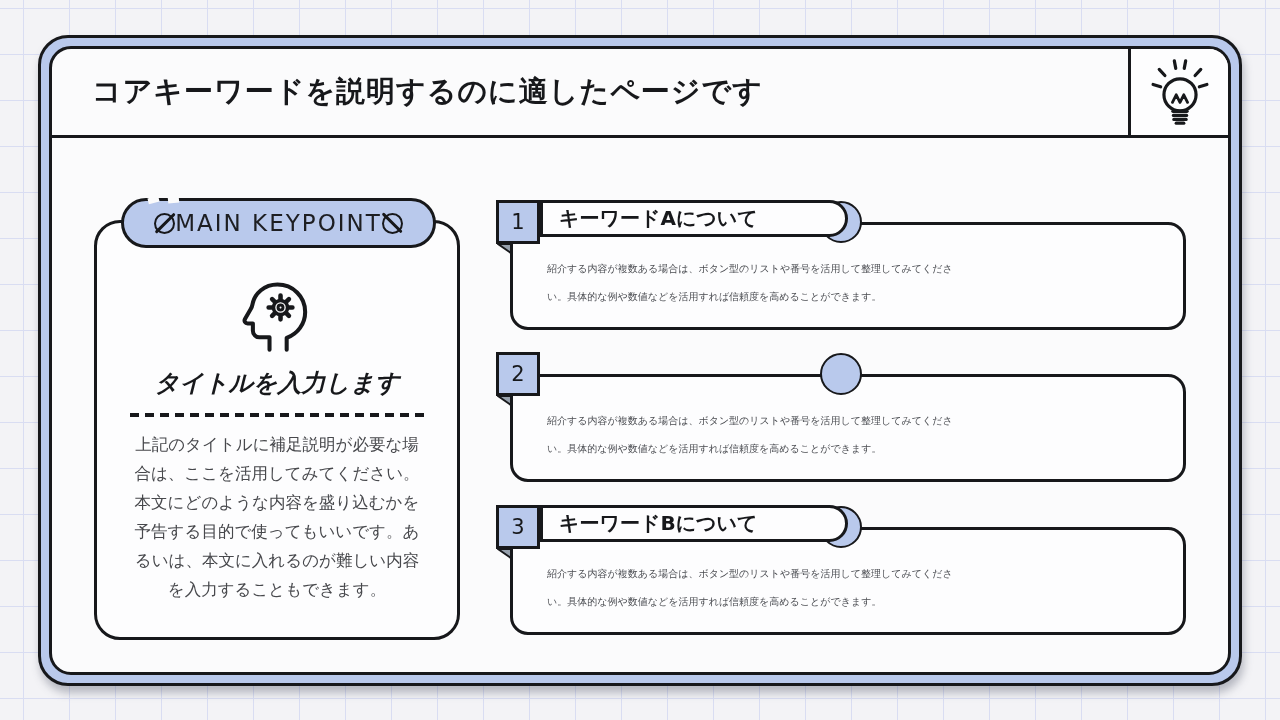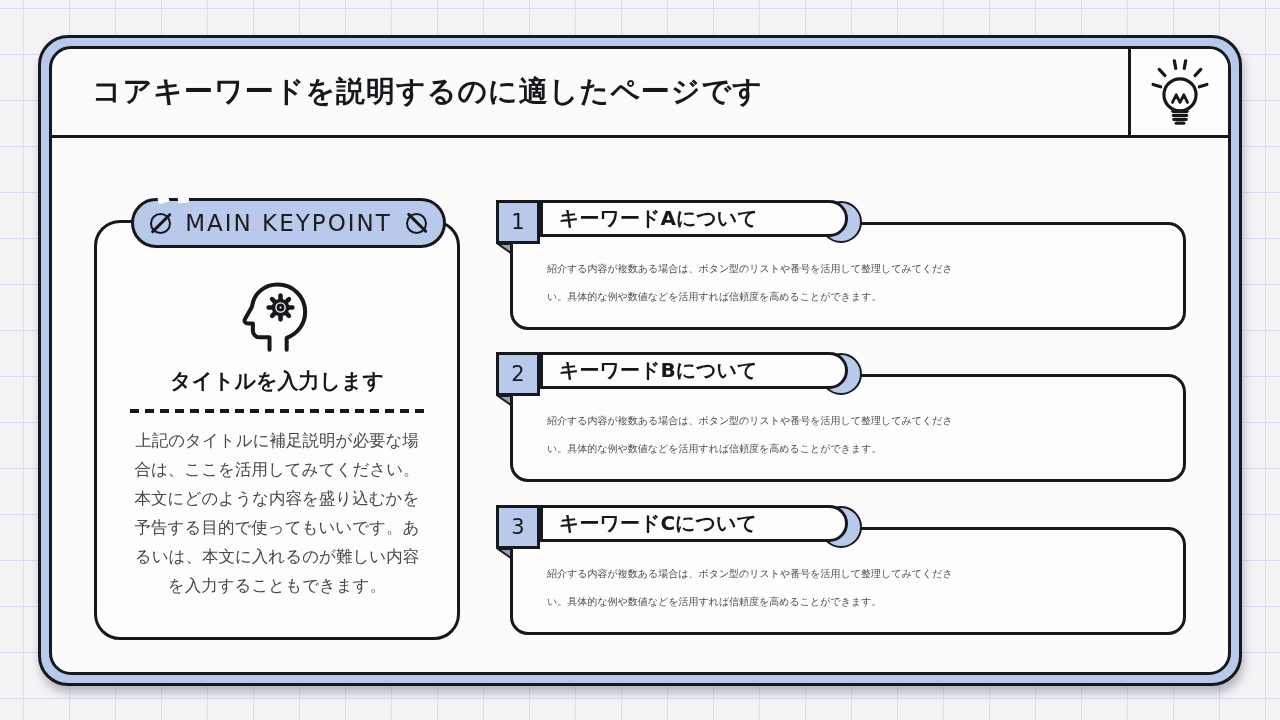--- a/index.html
+++ b/index.html
@@ -37,34 +37,34 @@
   .header-title{padding-left:40px;font-size:29px;font-weight:700;letter-spacing:1px;}
   .bulb-cell{position:absolute;right:0;top:0;bottom:0;width:100px;border-left:3px solid var(--ink);display:flex;align-items:center;justify-content:center;background:var(--box);}
 
   
   .left-card{
     position:absolute;left:42px;top:171px;width:366px;height:420px;
     background:var(--box);border:3px solid var(--ink);border-radius:26px;
     padding-top:40px;text-align:center;
   }
   .pill{
-    position:absolute;left:34px;top:-25px;width:315px;height:50px;
+    position:absolute;left:24px;top:-25px;width:315px;height:50px;
     background:var(--accent);border:3px solid var(--ink);border-radius:25px;
-    display:flex;align-items:center;justify-content:space-between;padding:0 16px;
+    display:flex;align-items:center;justify-content:center;padding:0 16px;
   }
   .pill-label{font-size:23px;letter-spacing:2px;font-weight:500;color:#1d1e22;}
   .screw{position:relative;width:21px;height:21px;border:2.5px solid var(--ink);border-radius:50%;flex:0 0 auto;}
   .screw::after{content:"";position:absolute;left:50%;top:50%;width:2.5px;height:27px;background:var(--ink);transform:translate(-50%,-50%) rotate(45deg);border-radius:2px;}
   .screw-r::after{transform:translate(-50%,-50%) rotate(-45deg);}
   .pill-gap{position:absolute;background:var(--paper);width:11px;height:6px;top:-4px;}
   .pill-gap.g1{left:24px;transform:rotate(-14deg);}
   .pill-gap.g2{left:44px;transform:rotate(-6deg);}
 
   .head-wrap{height:96px;display:flex;align-items:center;justify-content:center;}
-  .left-title{margin-top:8px;font-size:21px;font-weight:700;}
+  .left-title{margin-top:8px;font-size:24px;font-weight:700;font-style:italic;}
   .left-divider{margin:14px 33px 0;height:3.5px;background:repeating-linear-gradient(90deg,var(--ink) 0 9px,transparent 9px 15px);}
   .left-body{margin-top:13px;padding:0 11px;font-size:16.5px;line-height:29px;color:#47484c;white-space:pre-line;text-align:center;}
 
   
   .item{position:absolute;left:444px;width:690px;height:132px;}
   .badge{
     position:absolute;left:0;top:0;width:44px;height:44px;z-index:4;
     background:var(--accent);border:3px solid var(--ink);
     display:flex;align-items:center;justify-content:center;font-size:21px;font-weight:500;
   }
@@ -169,37 +169,34 @@
           <svg width="22" height="16" viewBox="0 0 22 16">
               <polygon points="1,1 21,1 21,15" fill="#97a1ad" stroke="#17181b" stroke-width="2"></polygon>
             </svg>
         </div>
         <div class="bodybox">
           <p class="body-text"> 紹介する内容が複数ある場合は、ボタン型のリストや番号を活用して整理してみてくださ
 い。具体的な例や数値などを活用すれば信頼度を高めることができます。</p>
         </div>
         <div class="crescent"></div>
         <div class="badge">2</div>
-        <div class="bar">
-          <span class="bar-label">キーワードBについて</span>
-        </div>
       </div>
 
       <div class="item item-3">
         <div class="fold">
           <svg width="22" height="16" viewBox="0 0 22 16">
               <polygon points="1,1 21,1 21,15" fill="#97a1ad" stroke="#17181b" stroke-width="2"></polygon>
             </svg>
         </div>
         <div class="bodybox">
           <p class="body-text"> 紹介する内容が複数ある場合は、ボタン型のリストや番号を活用して整理してみてくださ
 い。具体的な例や数値などを活用すれば信頼度を高めることができます。</p>
         </div>
         <div class="crescent"></div>
         <div class="badge">3</div>
         <div class="bar">
-          <span class="bar-label">キーワードCについて</span>
+          <span class="bar-label">キーワードBについて</span>
         </div>
       </div>
 
     </div>
   </div>
 </div>
 
 </body></html>

